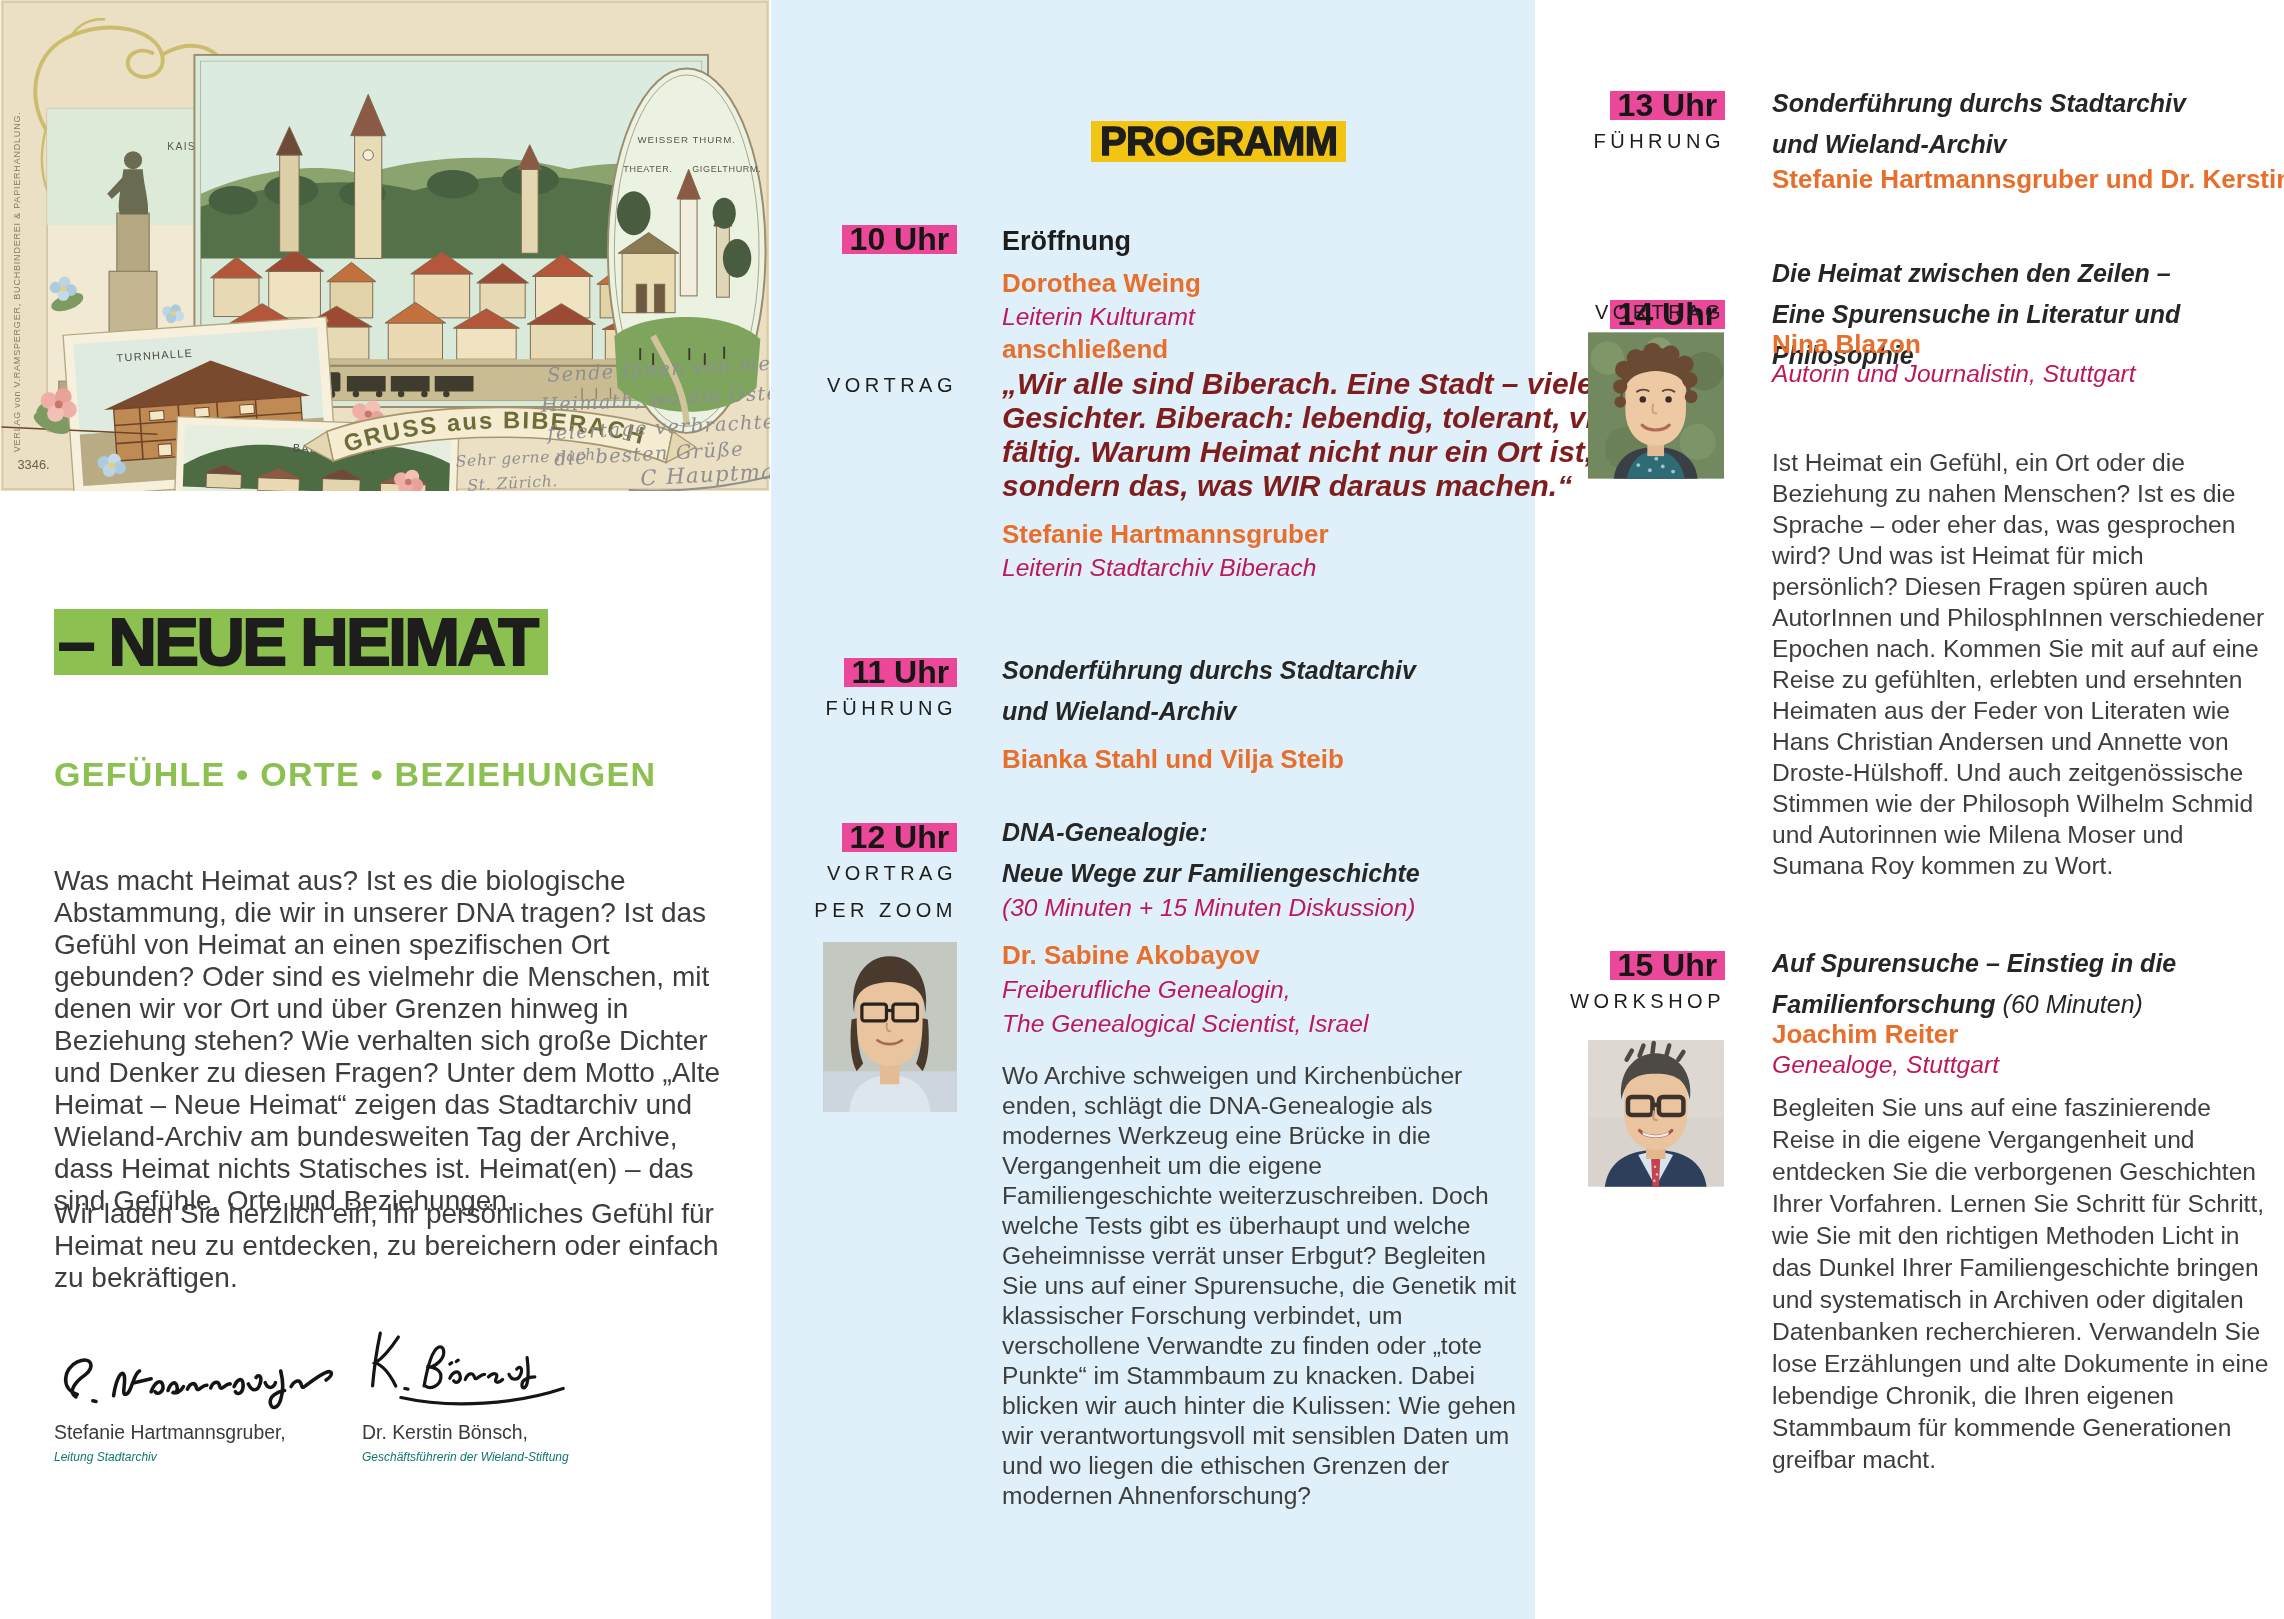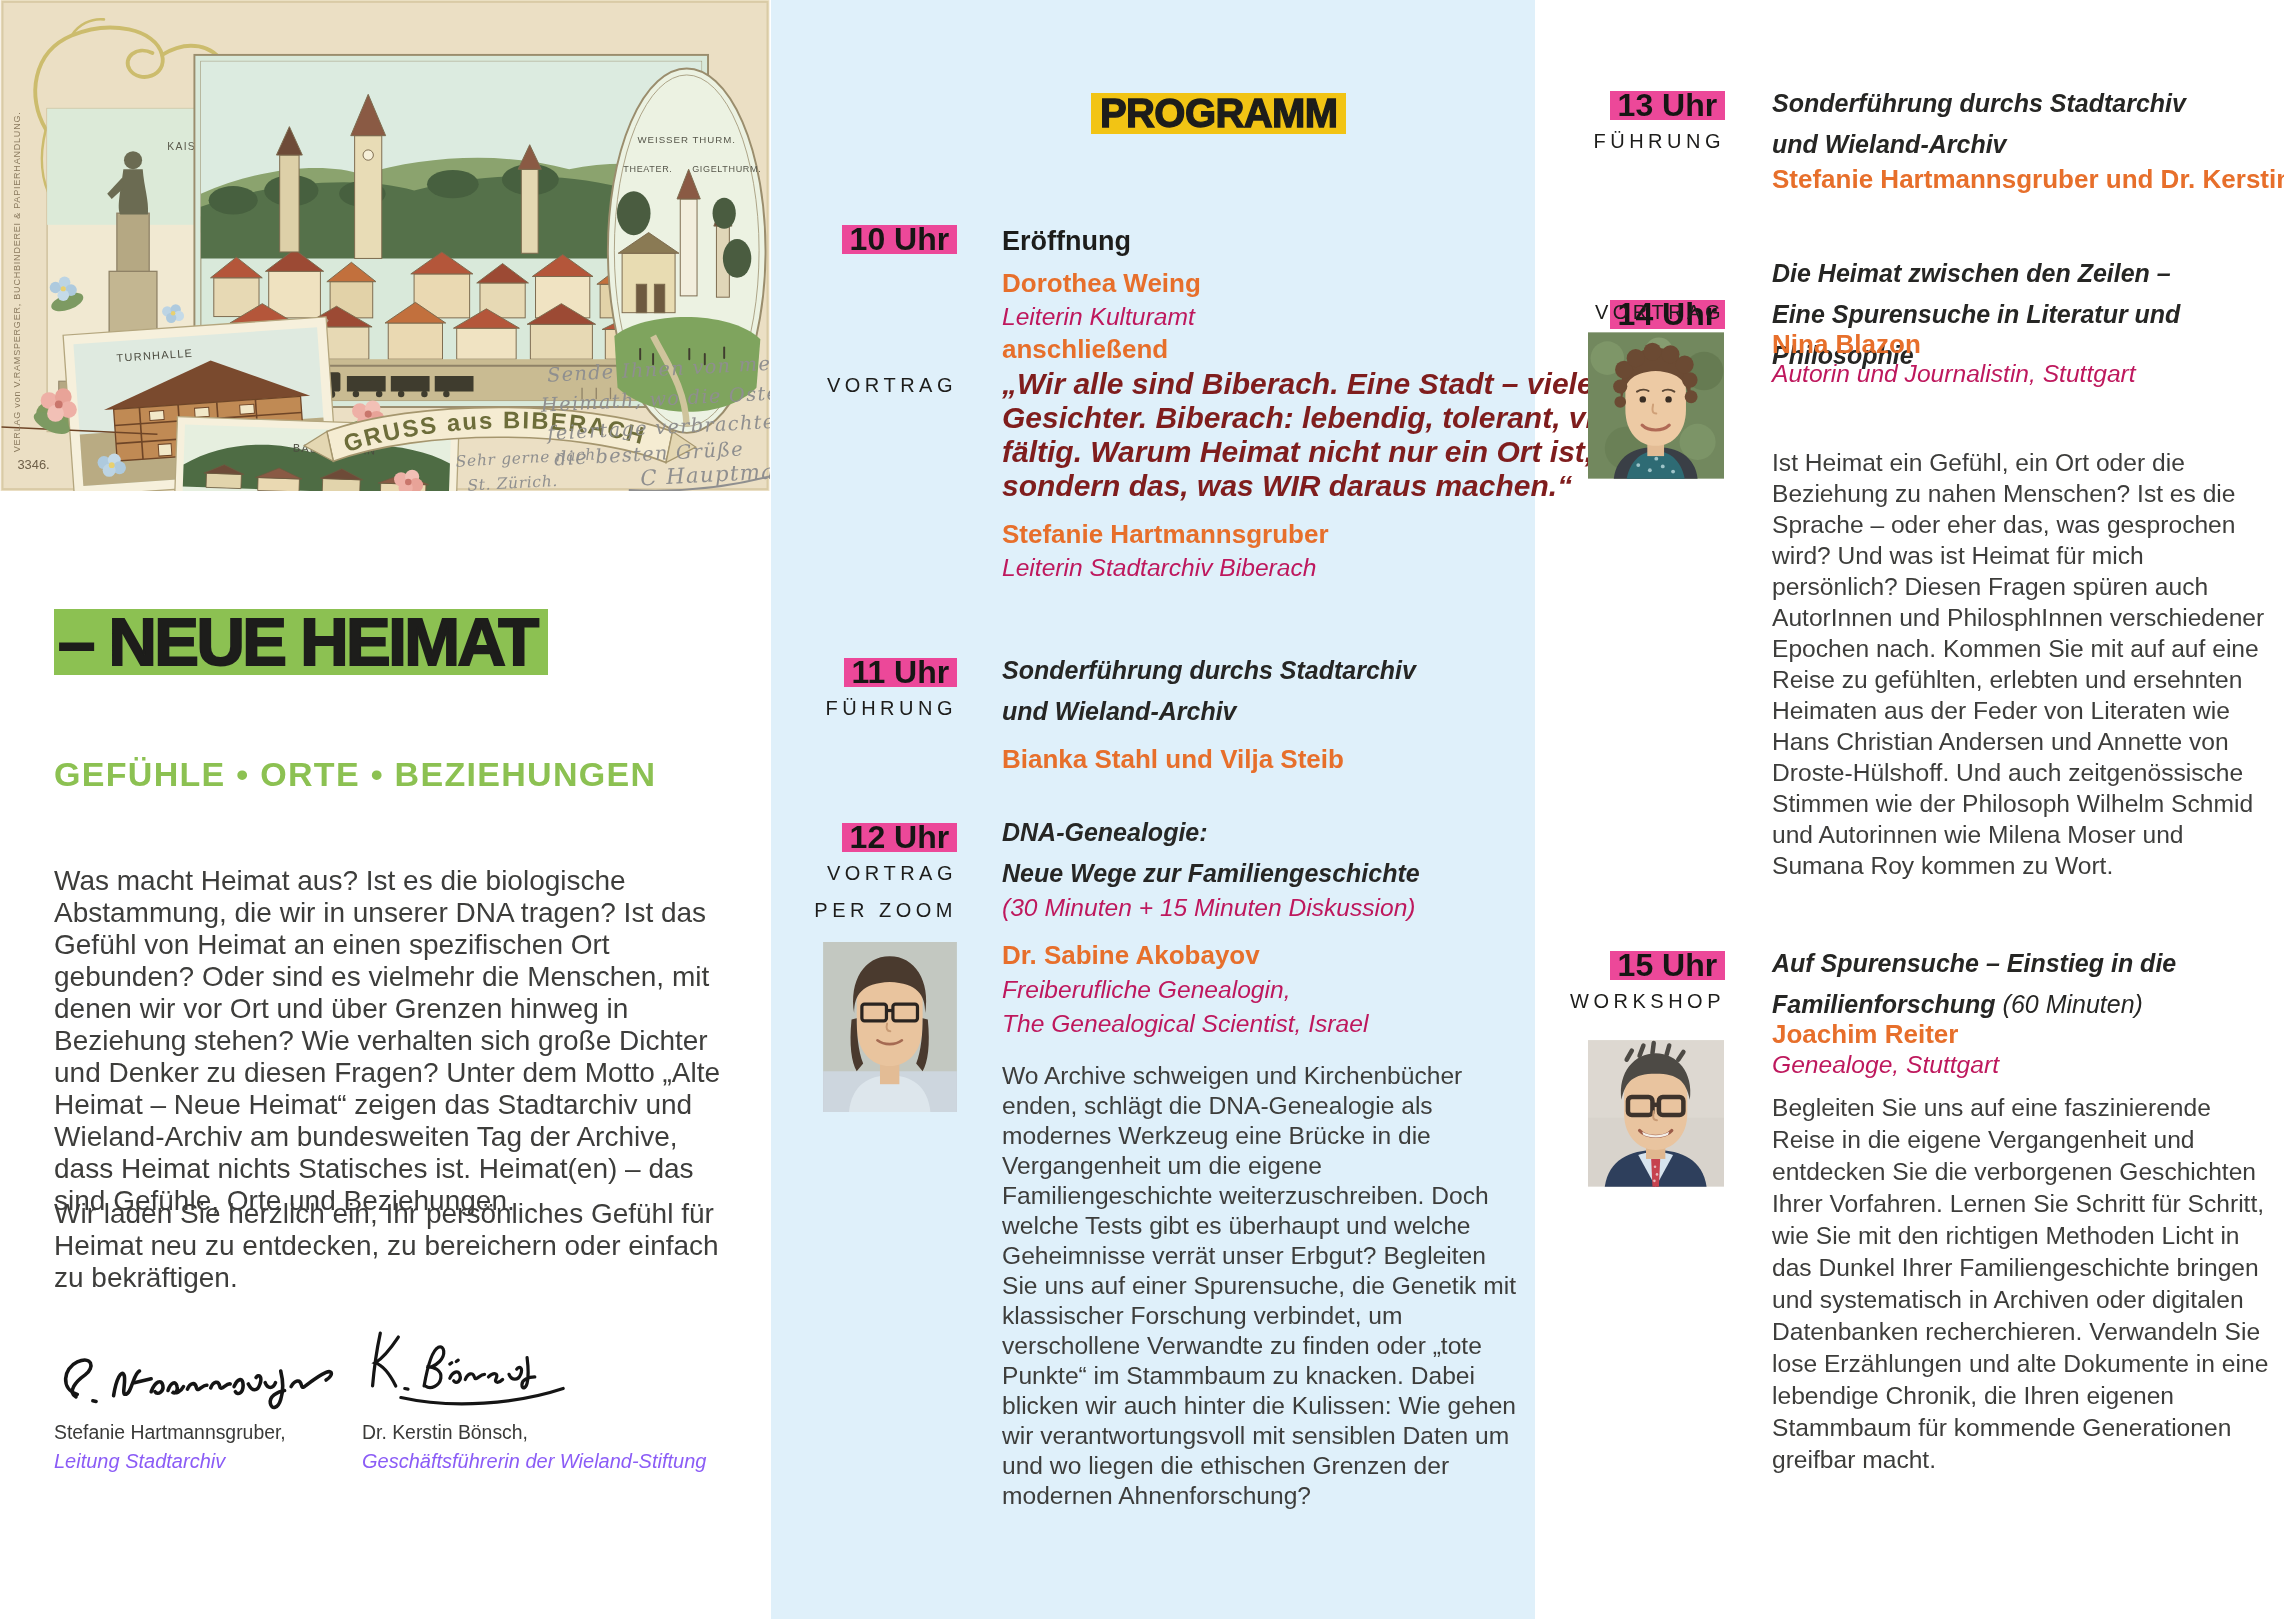--- a/index.html
+++ b/index.html
@@ -21,27 +21,27 @@
     font-weight:bold;font-size:67px;line-height:66px;
     letter-spacing:-2.6px;padding:0 11.6px 0 3.9px;
     -webkit-text-stroke:1.9px #1d1d1b;
     white-space:nowrap;
   }
   .subtitle{
     color:#8cc152;font-weight:bold;font-size:34px;letter-spacing:1.3px;white-space:nowrap;
   }
   .body-text{font-size:28px;line-height:32px;color:#3d3d3b;}
   .credit-name{font-size:19.4px;color:#3a3a38;}
-  .credit-role{font-size:20px;font-style:italic;color:#8b5cf6;}
+  .credit-role{font-size:12px;font-style:italic;color:#0f766e;}
 
   
   .prog-header{
     display:inline-block;background:#f2c414;color:#1d1d1b;
     font-weight:bold;font-size:40px;line-height:41px;letter-spacing:-0.6px;
-    padding:0 9px;-webkit-text-stroke:1.3px #1d1d1b;white-space:nowrap;
+    padding:0 9px;-webkit-text-stroke:1.3px #1d1d1b;white-space:nowrap;margin-top:28px;
   }
   .time-box{
     background:#ec4899;color:#161614;font-weight:bold;
     font-size:32px;line-height:29px;padding:0 7.8px;
     display:inline-block;white-space:nowrap;
   }
   .cat-label{
     font-size:20px;letter-spacing:4.5px;color:#1d1d1b;white-space:nowrap;
   }
   .entry-title{

